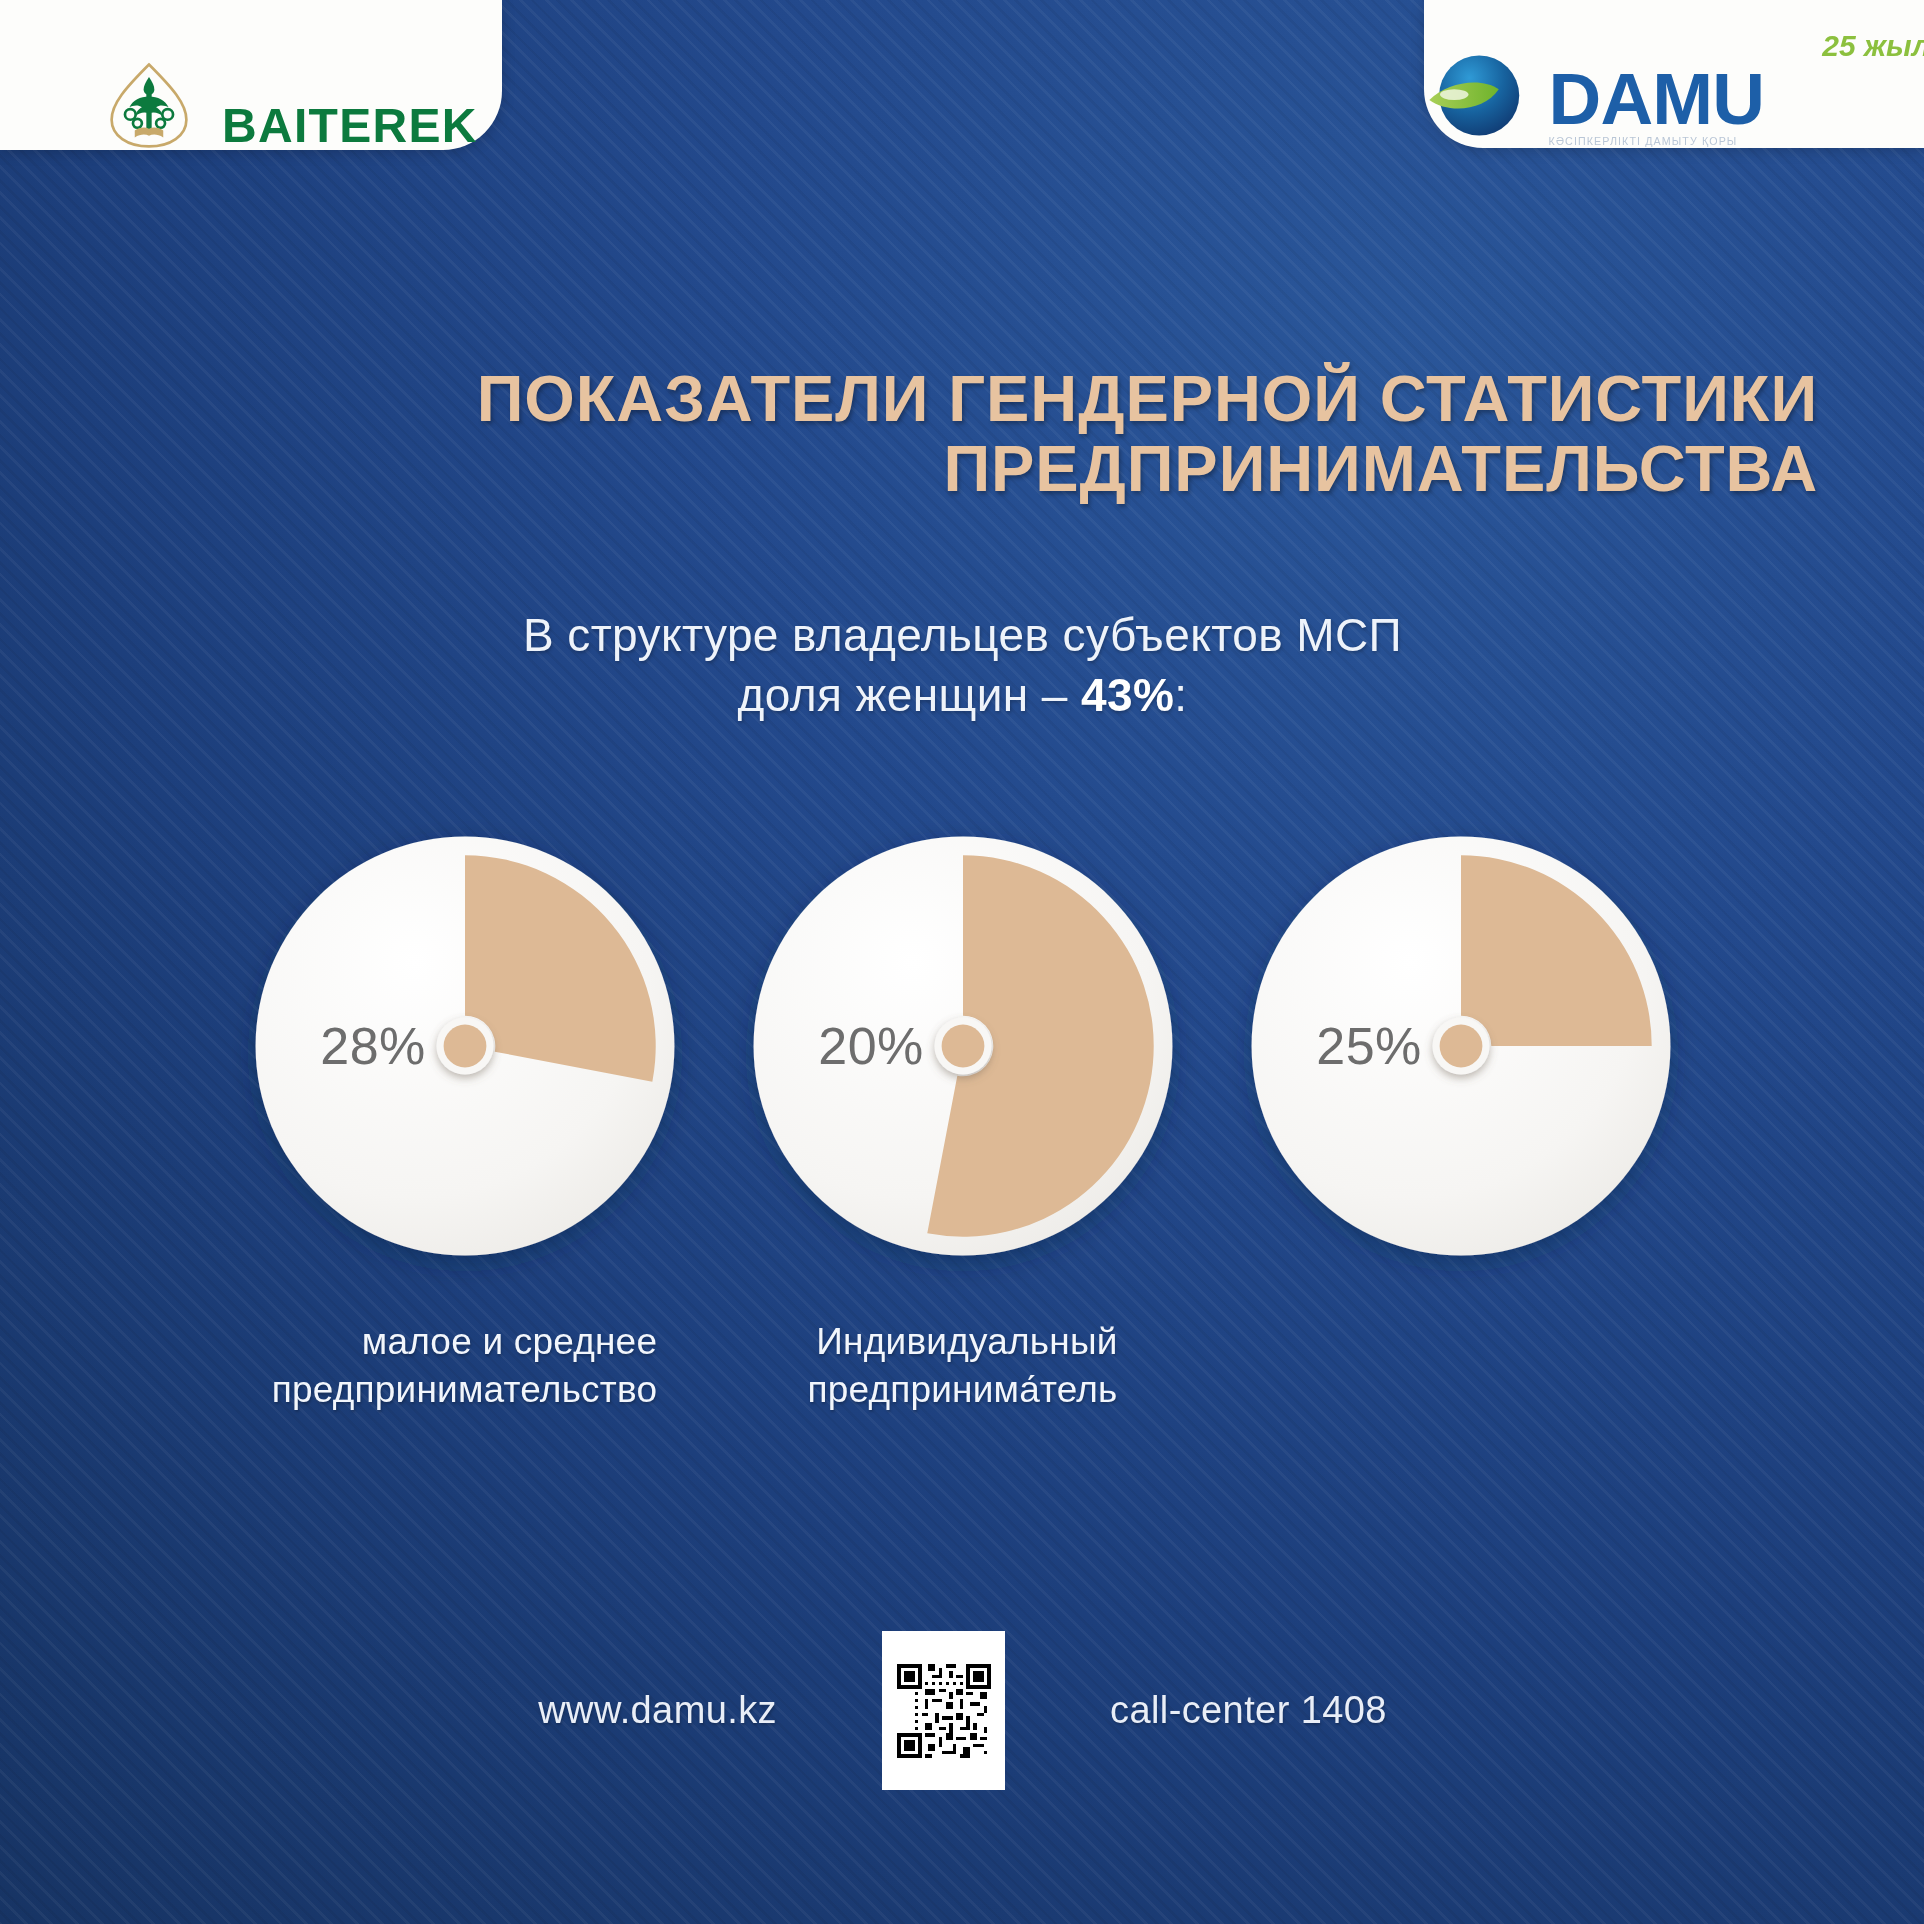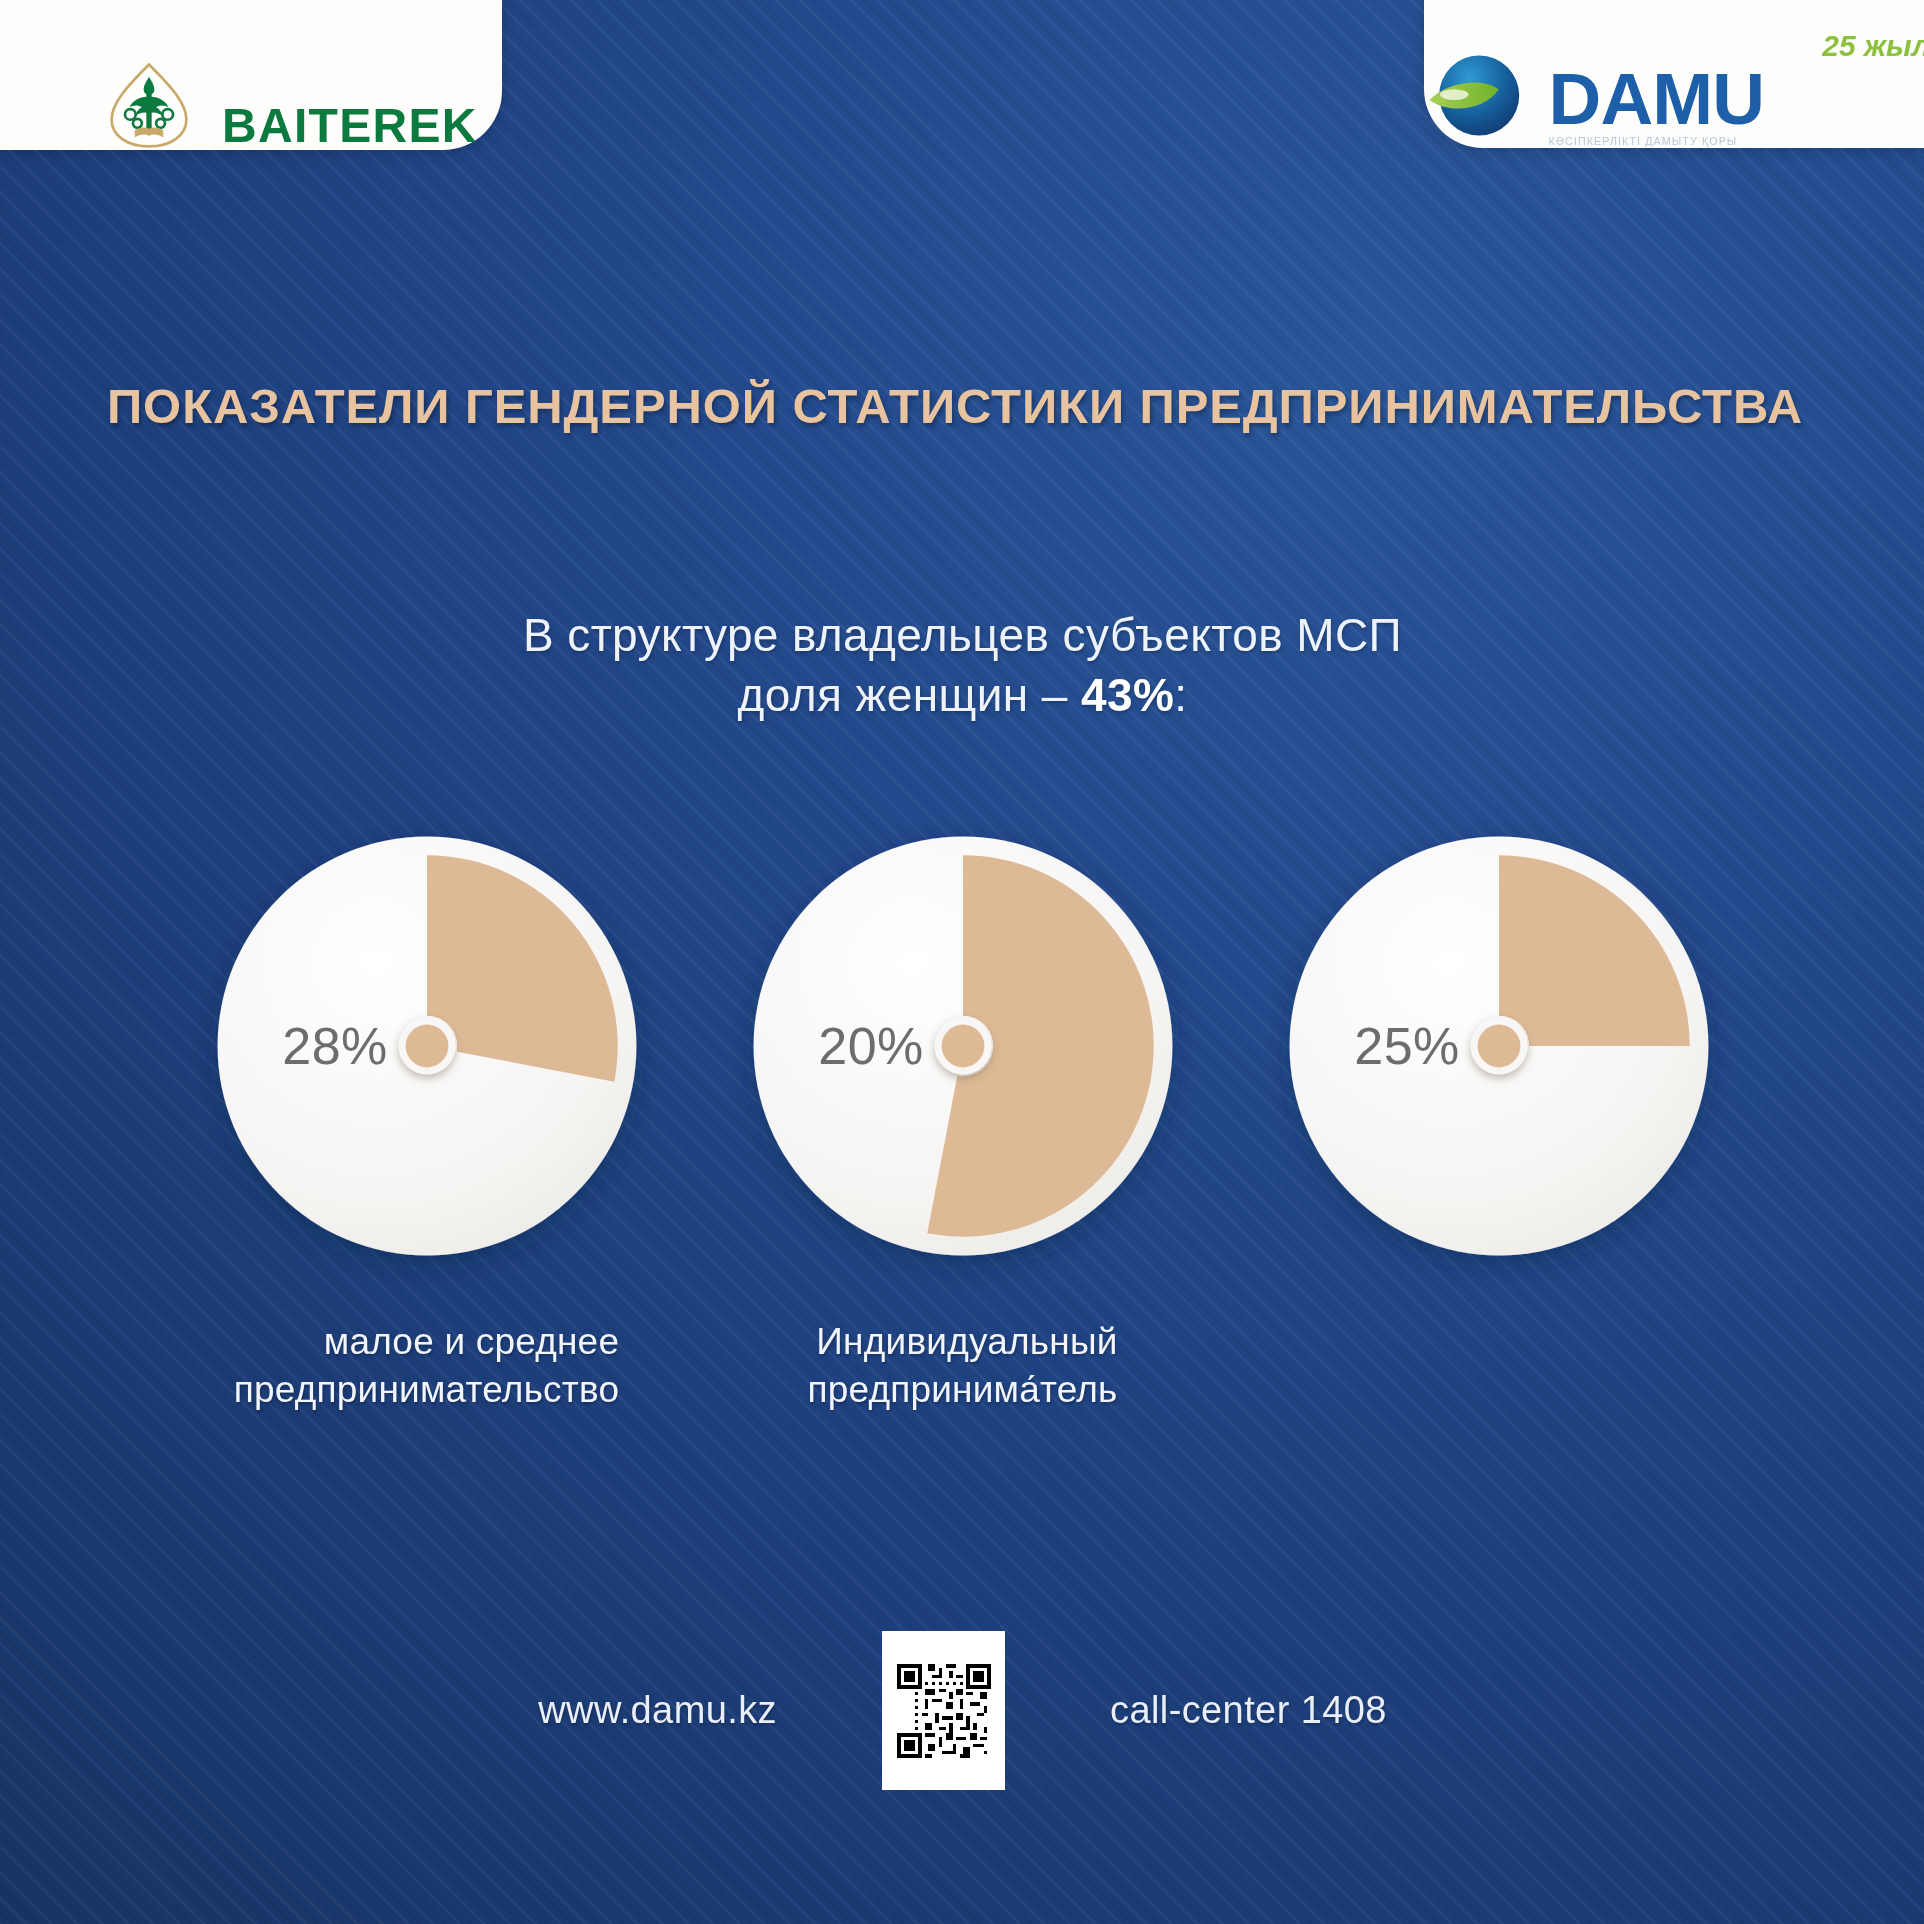--- a/index.html
+++ b/index.html
@@ -82,24 +82,24 @@
   .damu-tagline{
     color:#b9c6d6;
     font-size:10.7px;
     letter-spacing:1.1px;
     margin-top:1.8px;
     white-space:nowrap;
   }
 
   
   .title{
-    position:absolute; top:380px; left:0; right:0;
-    text-align:left;
+    position:absolute; top:364px; left:0; right:0;
+    text-align:right;
     color:#e7c3a0;
-    font-size:49px;
+    font-size:65px;
     font-weight:bold;
     line-height:1.08;
     letter-spacing:0.9px;
     text-shadow:1.8px 2.7px 4.5px rgba(0,0,0,.30);
     padding:0 107px;
   }
   .subtitle{
     position:absolute; top:606px; left:0; right:0;
     text-align:center;
     color:#eef3fa;
@@ -108,21 +108,21 @@
     line-height:1.30;
     letter-spacing:0.4px;
     text-shadow:0.9px 1.8px 3.6px rgba(0,0,0,.25);
   }
   .subtitle b{ font-weight:bold; color:#ffffff; }
 
   
   .charts{
     position:absolute; top:833px; left:0; right:0;
     display:flex; justify-content:center;
-    gap:99px;
+    gap:61px;
   }
   .chart-cell{
     width:437px;
     display:flex; flex-direction:column; align-items:center;
   }
   .dial{
     position:relative;
     width:426px; height:426px;
     flex:0 0 auto;
   }

